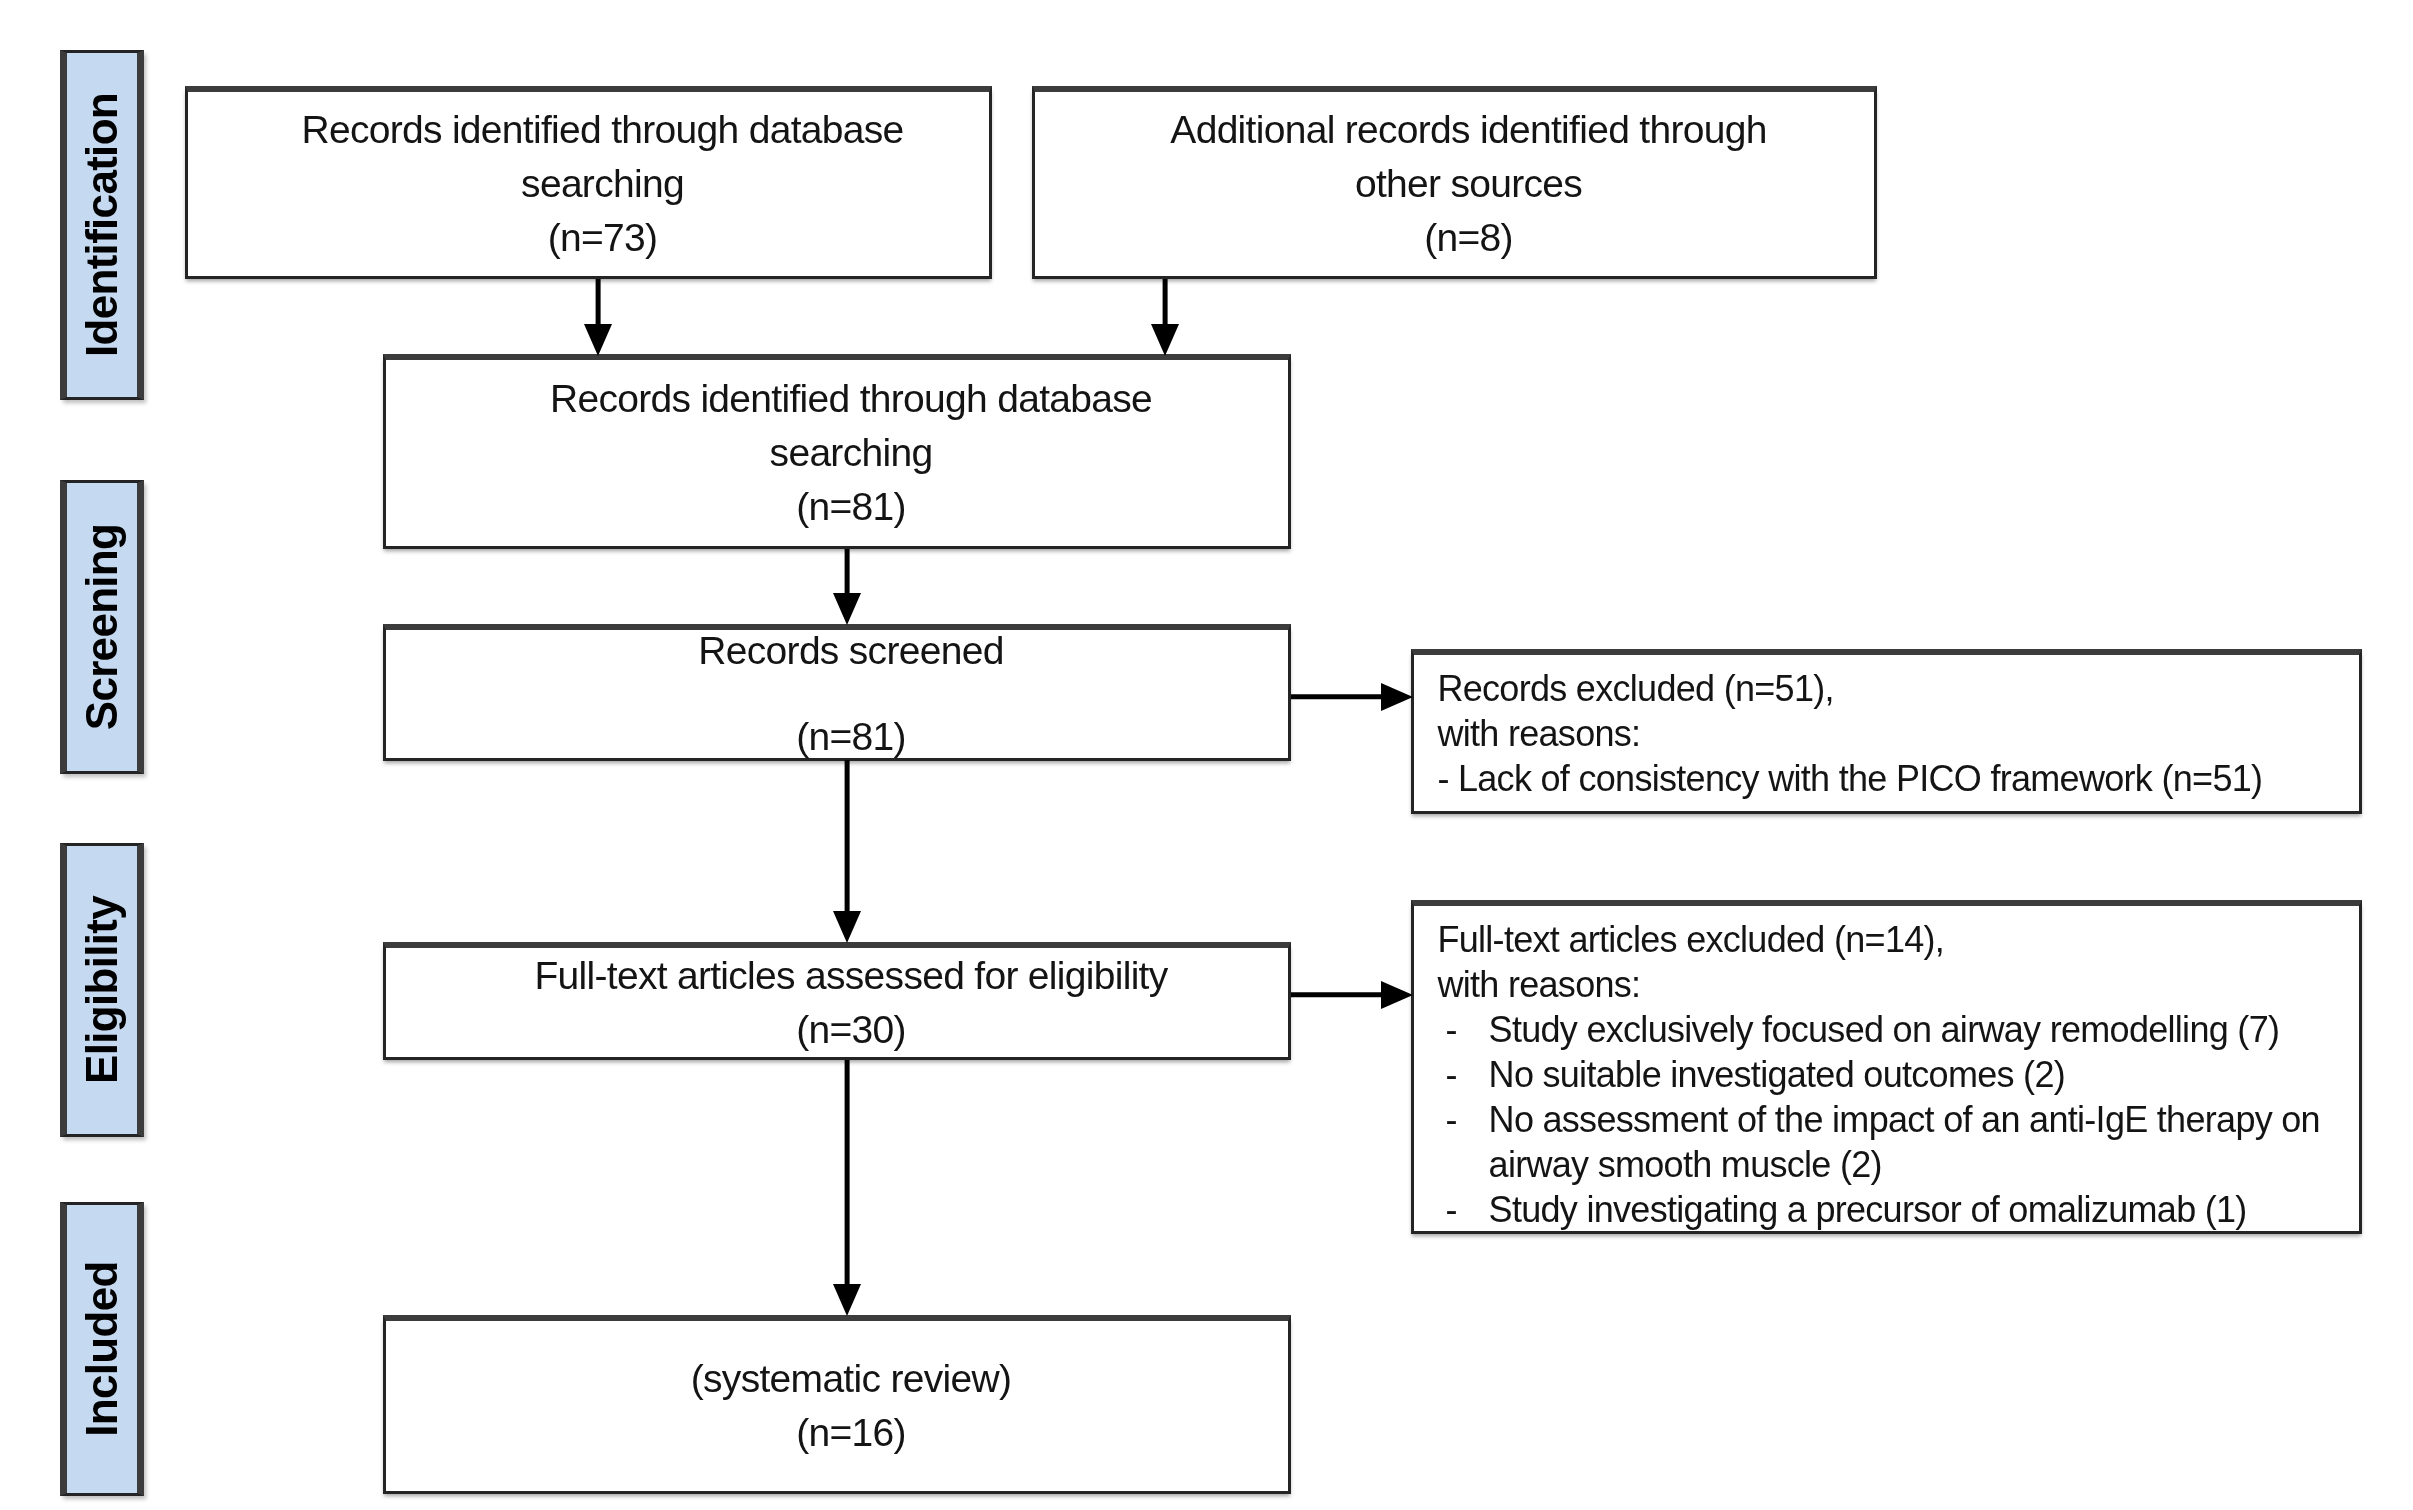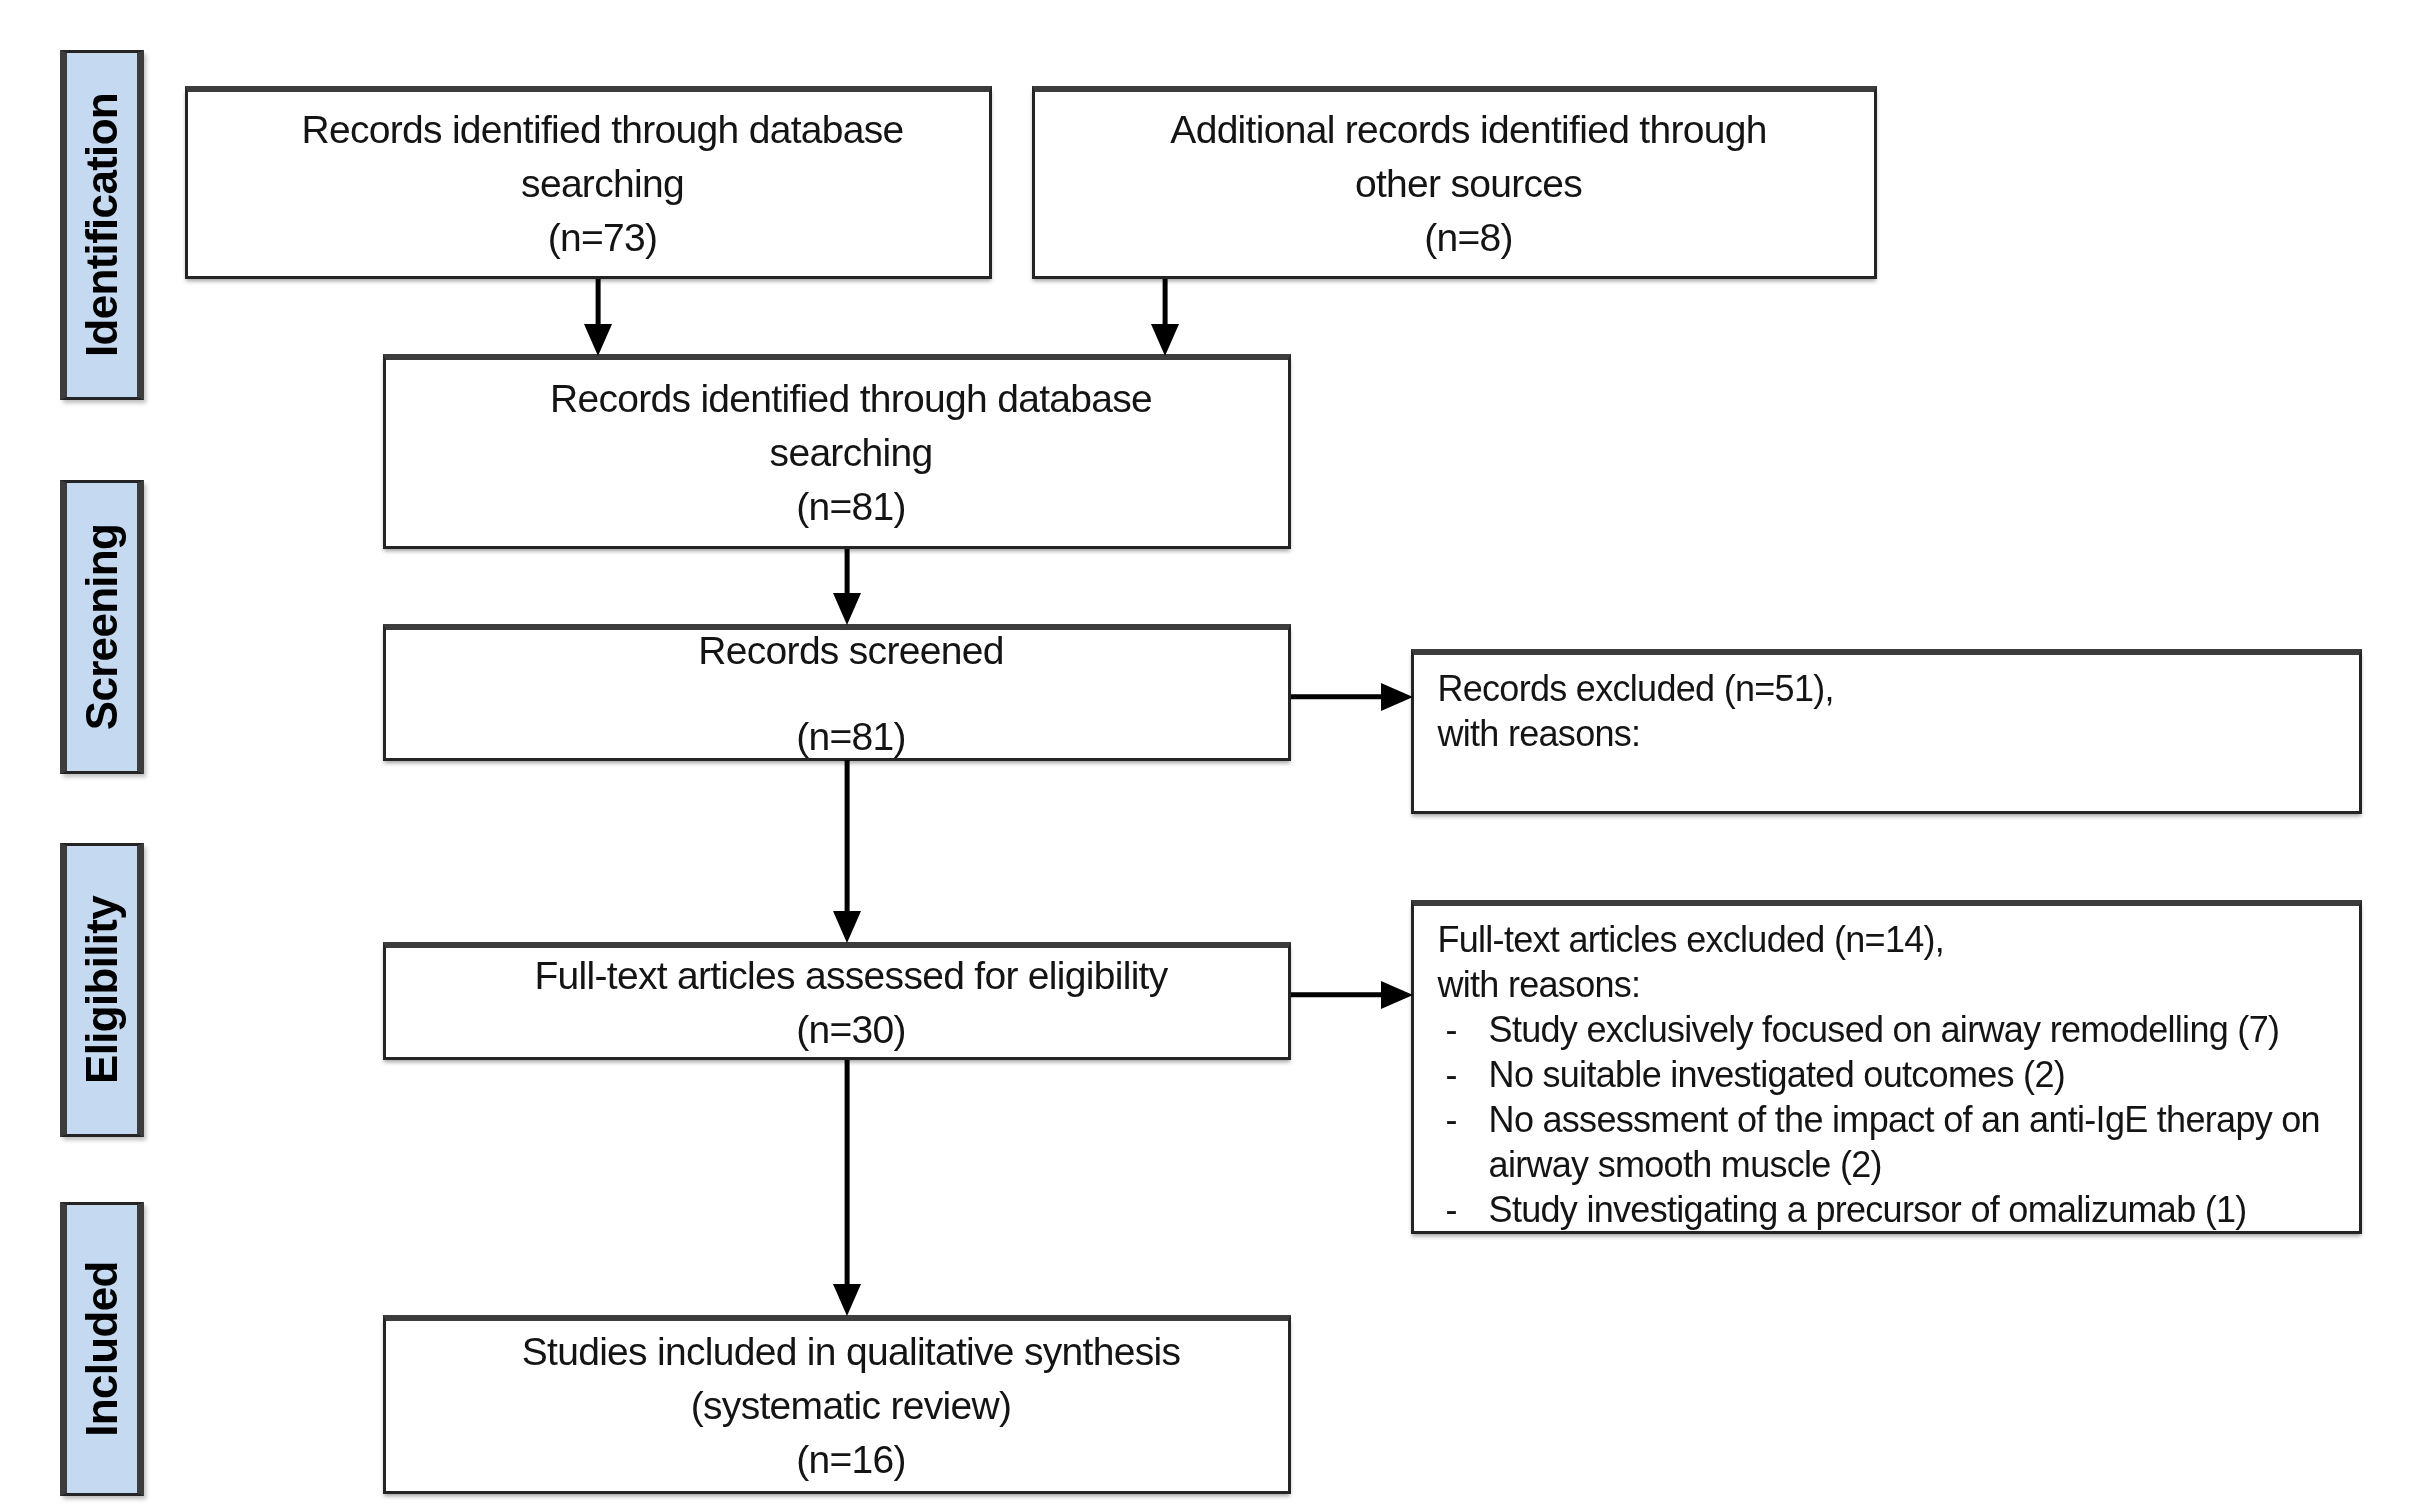--- a/index.html
+++ b/index.html
@@ -130,28 +130,28 @@
     <div class="line">Records screened</div>
     <div class="line">(n=81)</div>
   </div>
 
   <div class="fbox" style="left:383px;top:942px;width:908px;height:118px;">
     <div class="line">Full-text articles assessed for eligibility</div>
     <div class="line">(n=30)</div>
   </div>
 
   <div class="fbox" style="left:383px;top:1315px;width:908px;height:179px;">
-    <div class="line">Studies included in qualitative synthesis</div>
     <div class="line">(systematic review)</div>
     <div class="line">(n=16)</div>
   </div>
 
   <div class="xbox" style="left:1411px;top:649px;width:951px;height:165px;">
     <div class="xline">Records excluded (n=51),</div>
     <div class="xline">with reasons:</div>
+    <div class="xline">- Lack of consistency with the PICO framework (n=51)</div>
   </div>
 
   <div class="xbox" style="left:1411px;top:900px;width:951px;height:334px;">
     <div class="xline">Full-text articles excluded (n=14),</div>
     <div class="xline">with reasons:</div>
     <div class="reason">
       <span class="dash">-</span>
       <span class="rtext">Study exclusively focused on airway remodelling (7)</span>
     </div>
     <div class="reason">

